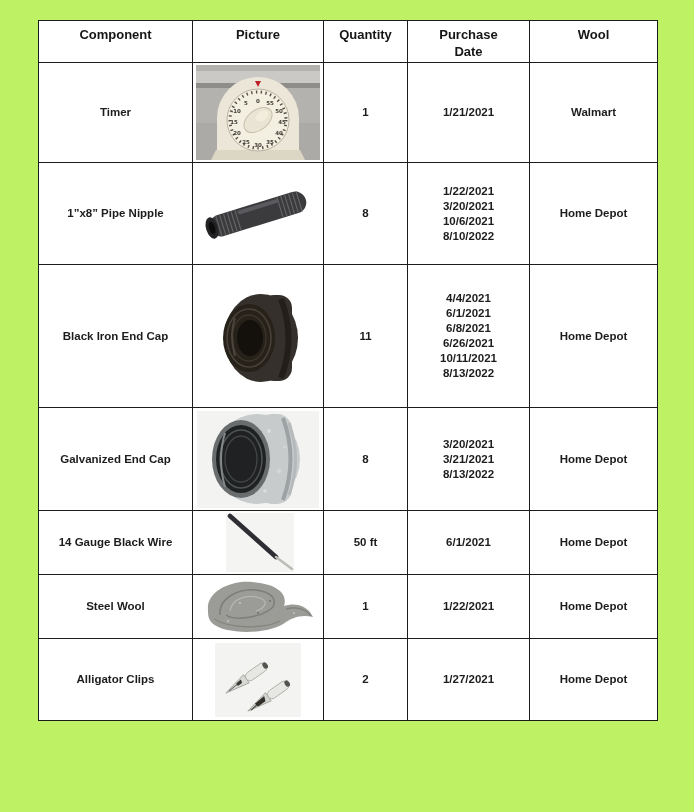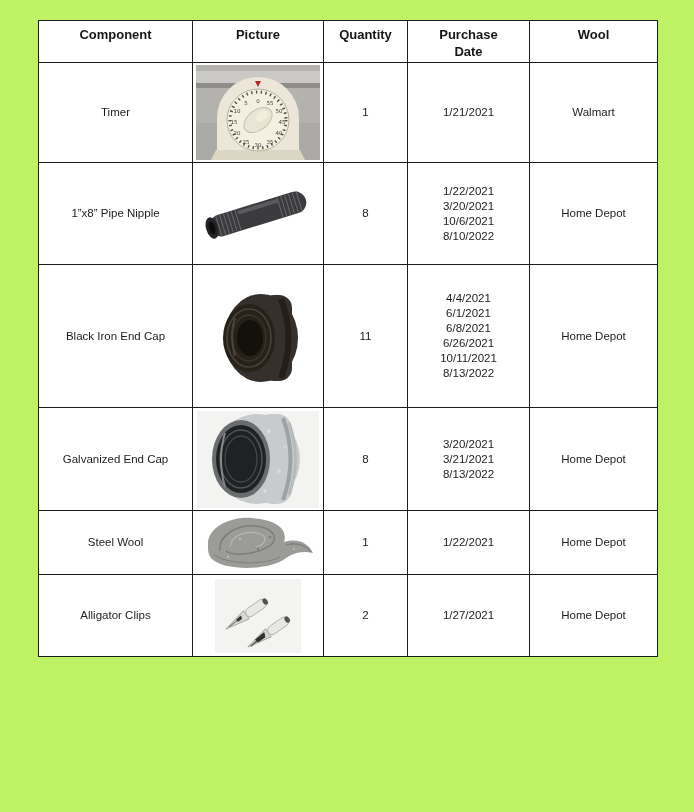--- a/index.html
+++ b/index.html
@@ -18,20 +18,21 @@
   }
   table.inventory th, table.inventory td {
     border: 1.7px solid #1c1c1c;
     text-align: center;
     vertical-align: middle;
     font-size: 11.5px;
     line-height: 15px;
     color: #1d1d1d;
     overflow: hidden;
     padding: 2px;
+    font-weight: bold;
   }
   table.inventory th {
     font-size: 13px;
     font-weight: 700;
     vertical-align: top;
     padding-top: 5px;
     line-height: 17px;
     white-space: pre-line;
     color: #161616;
   }
@@ -177,20 +178,33 @@
         </svg>
       </td>
       <td>8</td>
       <td class="dates">3/20/2021
 3/21/2021
 8/13/2022</td>
       <td>Home Depot</td>
     </tr>
 
 
+    <tr style="height:60px;">
+      <td>14 Gauge Black Wire</td>
+      <td class="pic">
+        <svg width="80" height="59" viewBox="0 0 80 59">
+          <rect x="8" width="68" height="59" fill="#f4f4f3"></rect>
+          <path d="M12,3 L58,44" stroke-width="4.6" stroke-linecap="round" fill="none" stroke="#2d2d33"></path>
+          <path d="M58,44 L74,56" stroke-width="2.6" stroke-linecap="round" fill="none" stroke="#bdbdb8"></path>
+        </svg>
+      </td>
+      <td>50 ft</td>
+      <td class="dates">6/1/2021</td>
+      <td>Home Depot</td>
+    </tr>
 
     <tr style="height:62px;">
       <td>Steel Wool</td>
       <td class="pic">
         <svg width="116" height="59" viewBox="0 0 116 59">
           <path d="M8,33 C6,15 30,3 52,5 C78,7 88,17 84,29 C96,25 108,29 113,40 C101,37 92,41 86,45 C70,58 24,58 12,46 C8,42 8,37 8,33 Z" fill="#9b9b97"></path>
           <path d="M20,38 C18,22 38,11 56,13 C72,15 78,23 72,31 C60,41 34,44 26,38" fill="none" stroke="#7d7d79" stroke-width="1.5"></path>
           <path d="M30,34 C32,21 48,17 60,21 C68,24 66,31 56,34" fill="none" stroke="#b6b6b2" stroke-width="1.2"></path>
           <path d="M14,42 C30,52 64,52 80,44" fill="none" stroke="#85857f" stroke-width="1.3"></path>
           <path d="M86,32 C96,29 106,32 111,39" fill="none" stroke="#7d7d79" stroke-width="1.2"></path>

